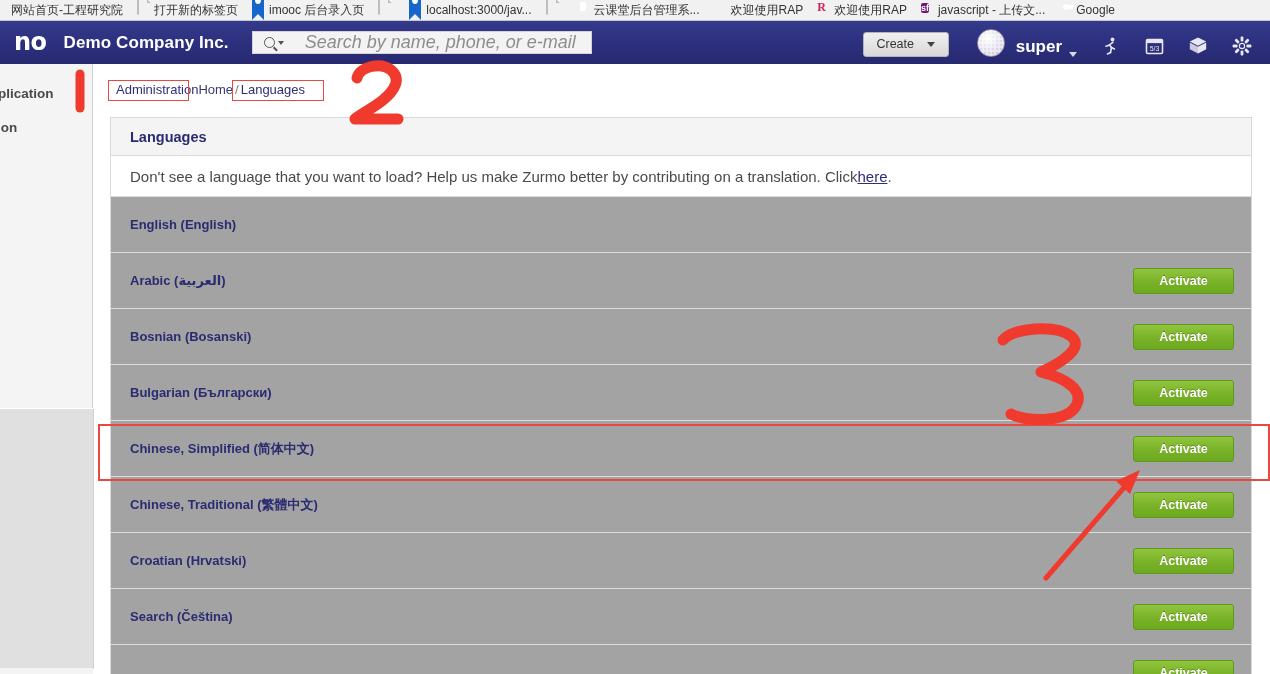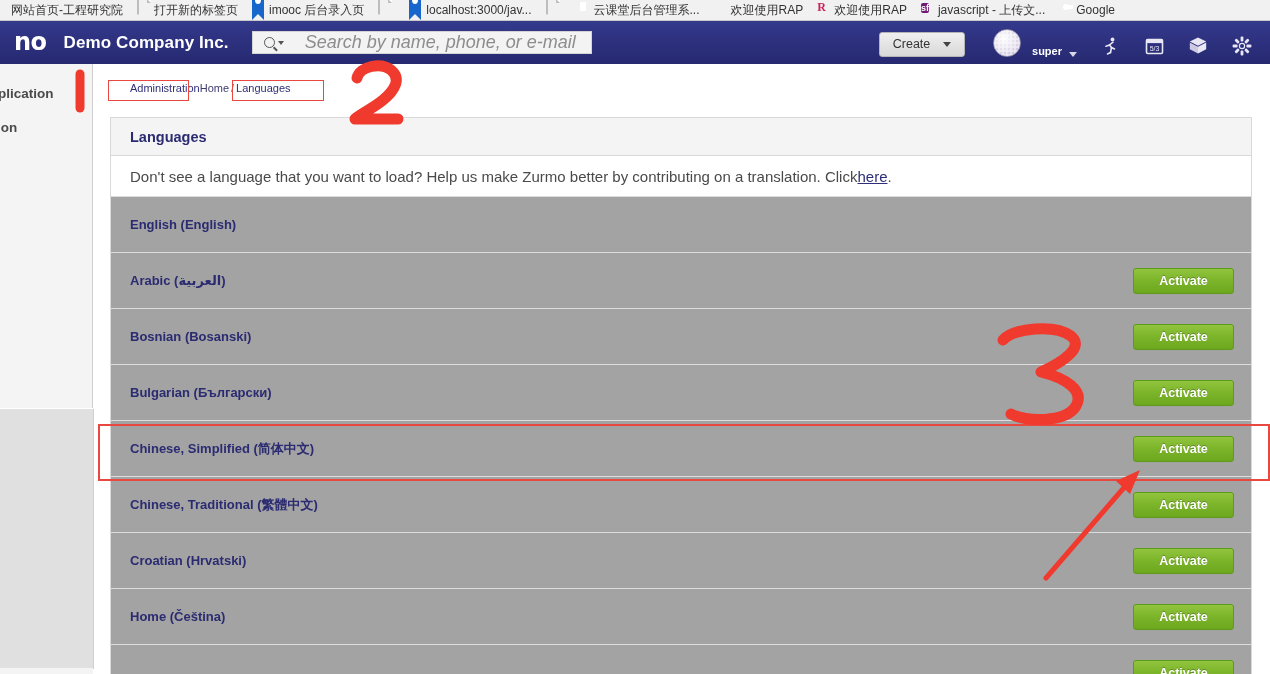--- a/index.html
+++ b/index.html
@@ -151,21 +151,21 @@
     position:relative;overflow:hidden;
   }
   .avatar:after{
     content:"";position:absolute;left:0;top:0;right:0;bottom:0;
     background:
       repeating-linear-gradient(90deg,rgba(255,255,255,.85) 0 2px,transparent 2px 4px),
       repeating-linear-gradient(0deg,rgba(255,255,255,.85) 0 2px,transparent 2px 4px);
     opacity:.55;
   }
   .username{
-    color:#fff;font-size:11px;font-weight:bold;margin-left:11px;cursor:pointer;
+    color:#fff;font-size:17px;font-weight:bold;margin-left:11px;cursor:pointer;
   }
   .user-caret{
     width:0;height:0;margin-left:7px;
     border-left:4px solid transparent;border-right:4px solid transparent;
     border-top:5px solid #d7d7e6;
   }
   .hicon{
     margin-left:22px;width:22px;height:22px;color:#eceaf5;cursor:pointer;
     display:flex;align-items:center;justify-content:center;
   }
@@ -185,22 +185,22 @@
   .sidebar-foot{
     position:absolute;left:0;top:409px;width:93px;height:260px;
     background:#e0e0e0;border-right:1px solid #cfcfcf;
   }
   .sidebar-foot-edge{
     position:absolute;left:0;top:668px;width:93px;height:6px;background:#f4f4f4;
   }
 
   
   .breadcrumb{
-    position:absolute;left:130px;top:82px;
-    font-size:11px;color:#3b3b6e;white-space:nowrap;
+    position:absolute;left:116px;top:82px;
+    font-size:13px;color:#3b3b6e;white-space:nowrap;
   }
   .bc-link{color:#2e2e7a;cursor:pointer;}
   .bc-sep{color:#7a7a7a;margin:0 2px;}
   .bc-cur{color:#2e2e7a;}
 
   .bc-box-a{
     position:absolute;left:108px;top:80px;width:81px;height:21px;
     border:1.5px solid #e8483f;box-sizing:border-box;pointer-events:none;
   }
   .bc-box-b{
@@ -428,21 +428,21 @@
         <a class="btn-activate">Activate</a>
       </span>
     </div>
     <div class="lang-row">
       <span class="lang-name">Croatian (Hrvatski)</span>
       <span class="lang-act">
         <a class="btn-activate">Activate</a>
       </span>
     </div>
     <div class="lang-row">
-      <span class="lang-name">Home (Čeština)</span>
+      <span class="lang-name">Search (Čeština)</span>
       <span class="lang-act">
         <a class="btn-activate">Activate</a>
       </span>
     </div>
     <div class="lang-row">
       <span class="lang-name"></span>
       <span class="lang-act">
         <a class="btn-activate">Activate</a>
       </span>
     </div>

